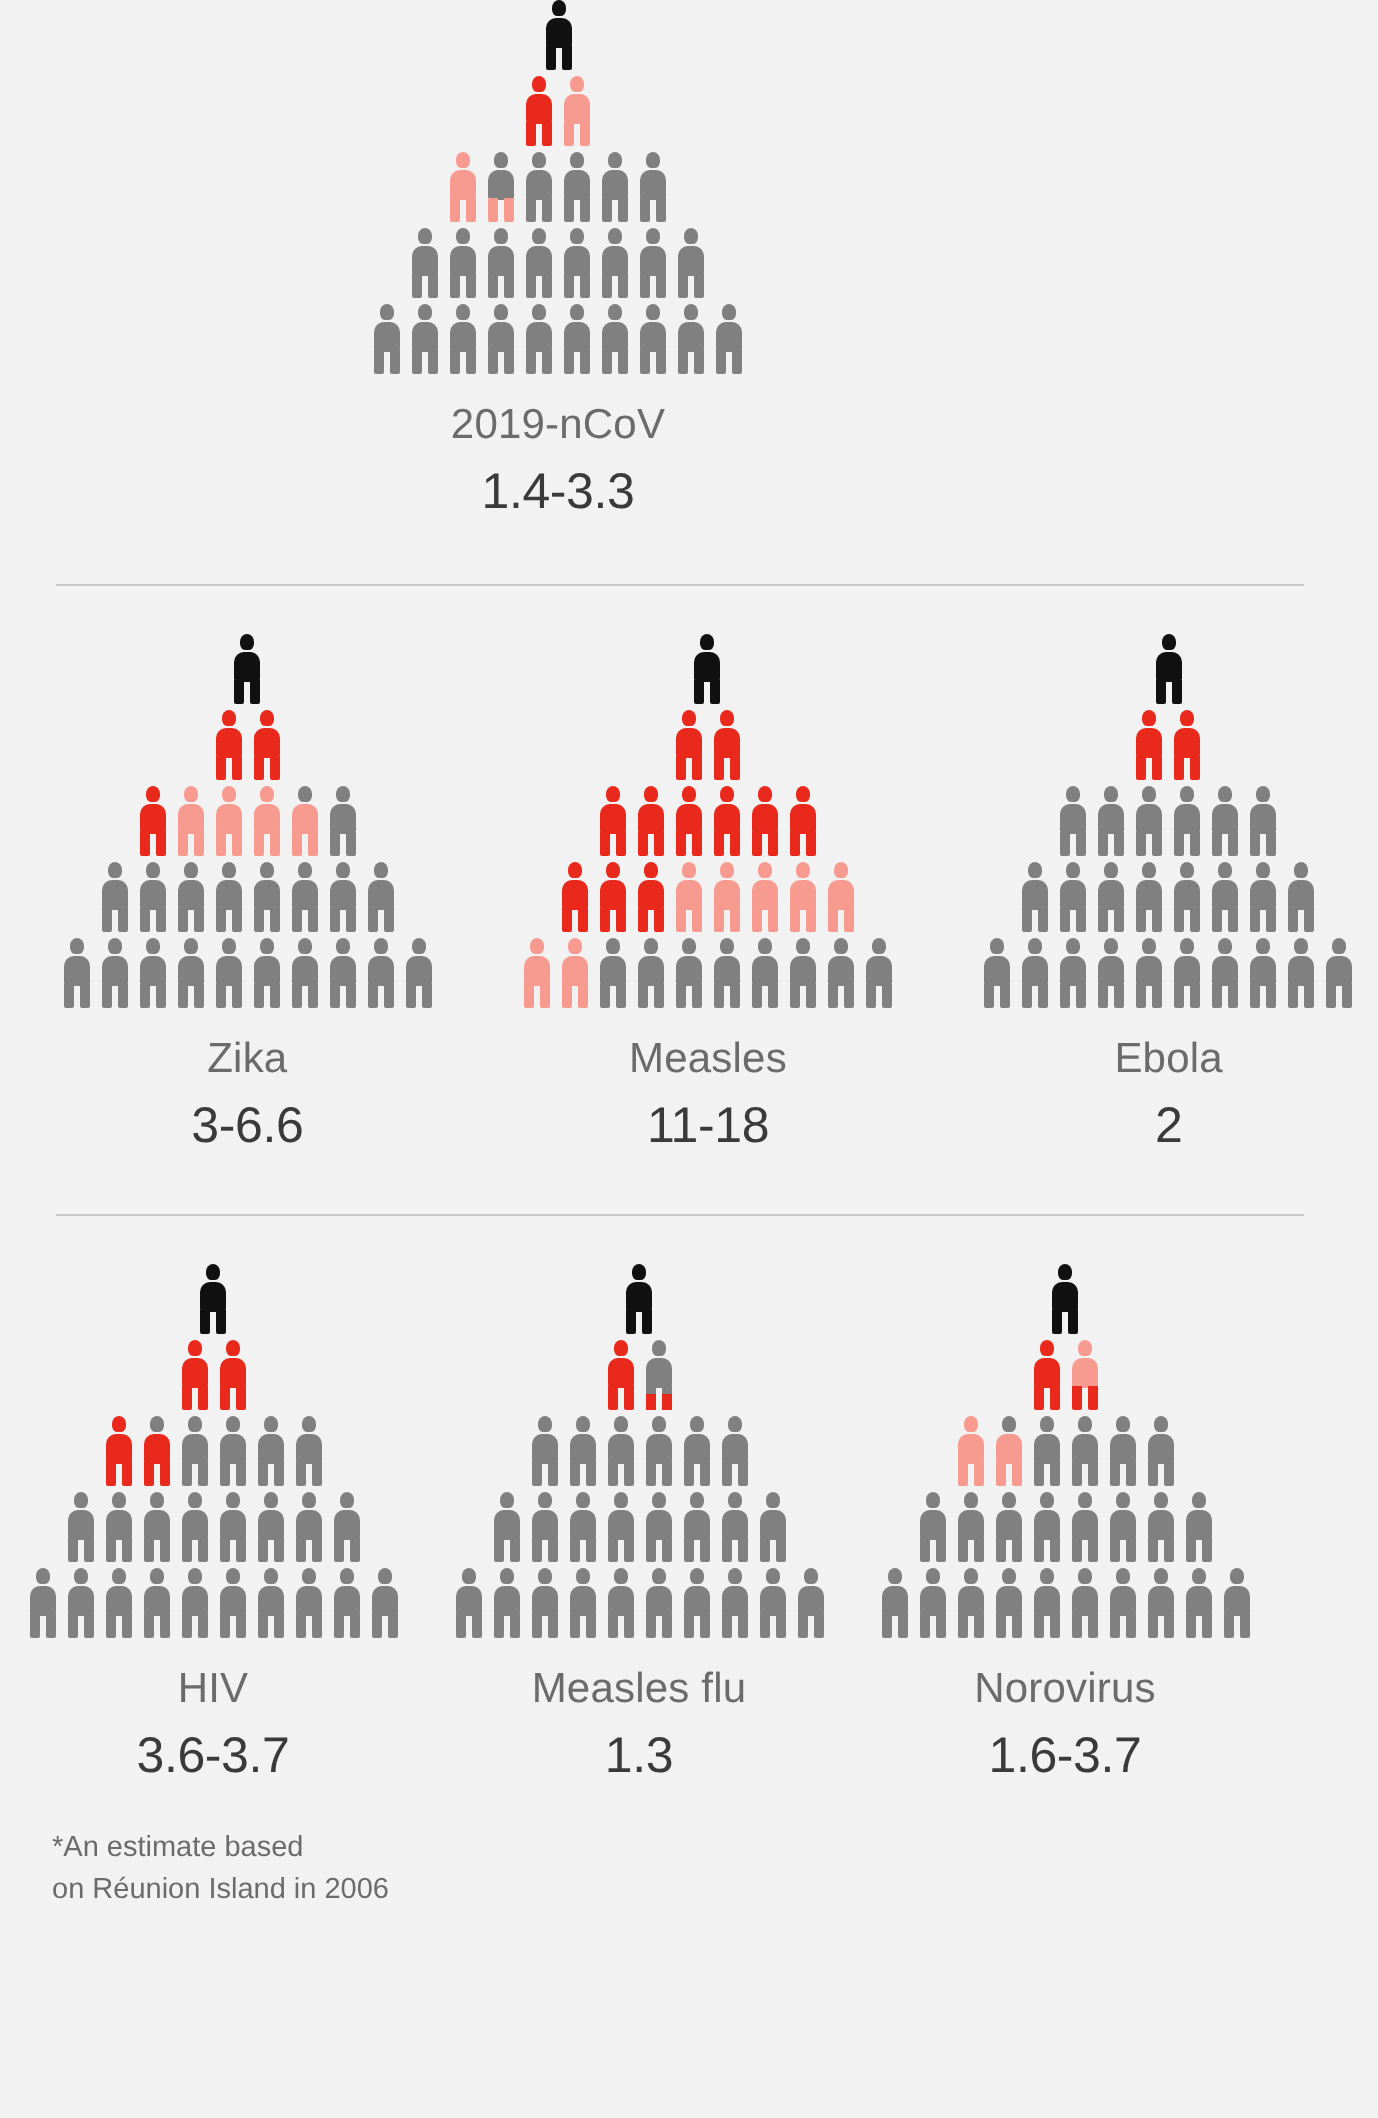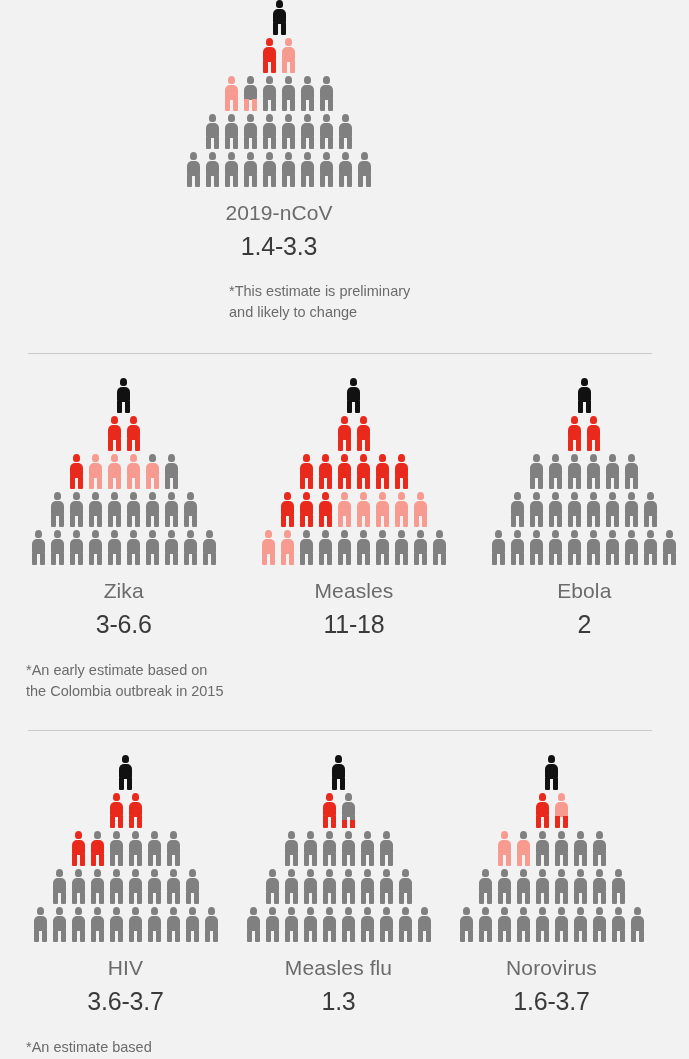--- a/index.html
+++ b/index.html
@@ -325,22 +325,20 @@
               <span class="torso"></span>
               <span class="legL"></span>
               <span class="legR"></span>
             </div>
           </div>
         </div>
       <div class="chart-label">2019-nCoV</div>
       <div class="chart-value">1.4-3.3</div>
     </div>
   </div>
-  <div class="footnote footnote-top">*This estimate is preliminary
-and likely to change</div>
 </div>
 
 <div class="divider" style="margin-top:31px;"></div>
 
 <div class="section" style="margin-top:24px;">
   <div class="row-of-charts" style="padding-left:19px;gap:21px;">
     <div class="chart triple">
       <div class="pyramid">
           <div class="prow">
             <div class="person p-black">
@@ -868,28 +866,26 @@
               <span class="torso"></span>
               <span class="legL"></span>
               <span class="legR"></span>
             </div>
           </div>
         </div>
       <div class="chart-label">Ebola</div>
       <div class="chart-value">2</div>
     </div>
   </div>
-  <div class="footnote footnote-mid">*An early estimate based on
-the Colombia outbreak in 2015</div>
 </div>
 
 <div class="divider" style="margin-top:29px;"></div>
 
 <div class="section" style="margin-top:24px;">
-  <div class="row-of-charts" style="padding-left:19px;">
+  <div class="row-of-charts" style="">
     <div class="chart triple">
       <div class="pyramid">
           <div class="prow">
             <div class="person p-black">
               <span class="head"></span>
               <span class="torso"></span>
               <span class="legL"></span>
               <span class="legR"></span>
             </div>
           </div>

